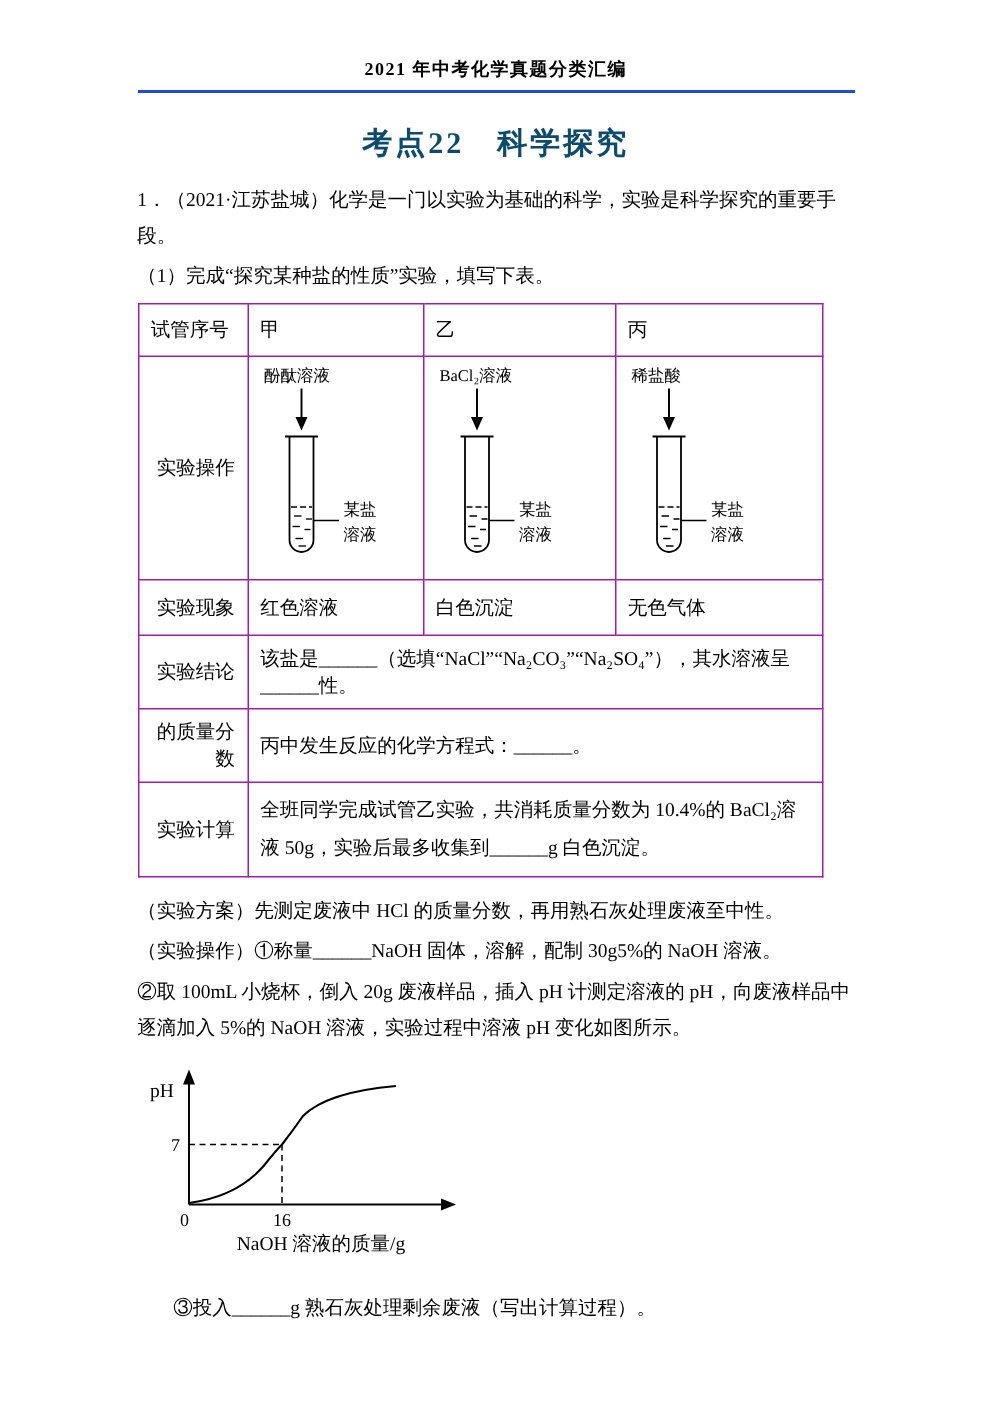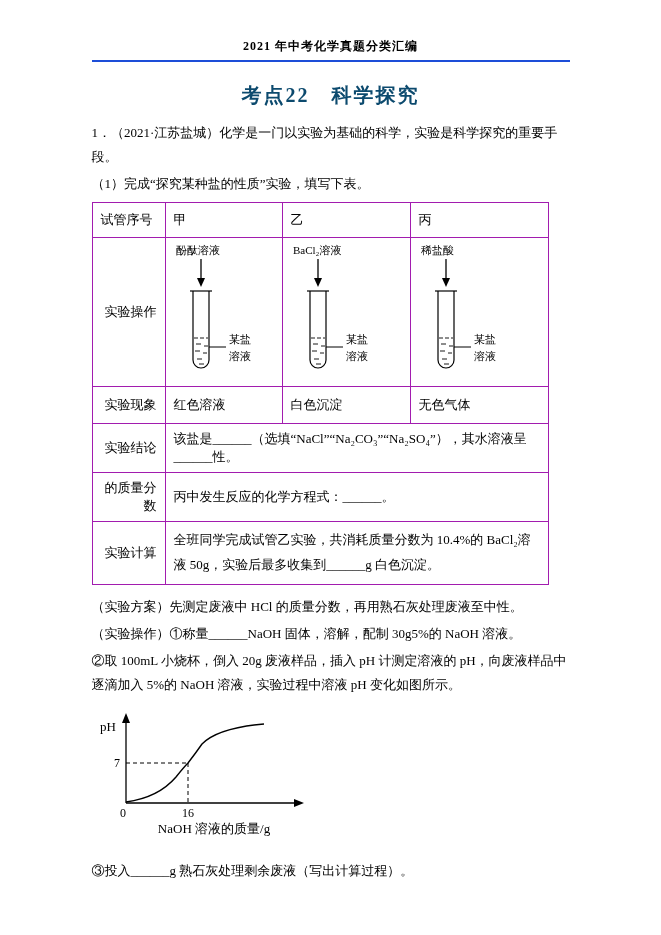--- a/index.html
+++ b/index.html
@@ -23,21 +23,21 @@
     border-collapse:collapse; width:456px; margin:6px 0 10px 0;
     font-size:13px; table-layout:fixed;
   }
   table.exp td { border:1px solid #a21caf; padding:6px 8px; vertical-align:middle; }
   table.exp td.rl { text-align:right; }
   table.exp td.fig { padding:2px 2px; height:142px; vertical-align:top; }
   table.exp tr.hdr td { height:22px; }
   table.exp tr.short td { height:24px; }
   svg text { font-family:"Liberation Serif","DejaVu Serif",serif; fill:#000; }
   .graph-wrap { margin:14px 0 4px 4px; }
-  .last-line { margin-top:16px; }
+  .last-line { margin-top:16px;margin-left:24px; }
 </style>
 </head>
 <body>
 
 <div class="page">
 
   <div class="header">
     <span>2021 年中考化学真题分类汇编</span>
   </div>
 

